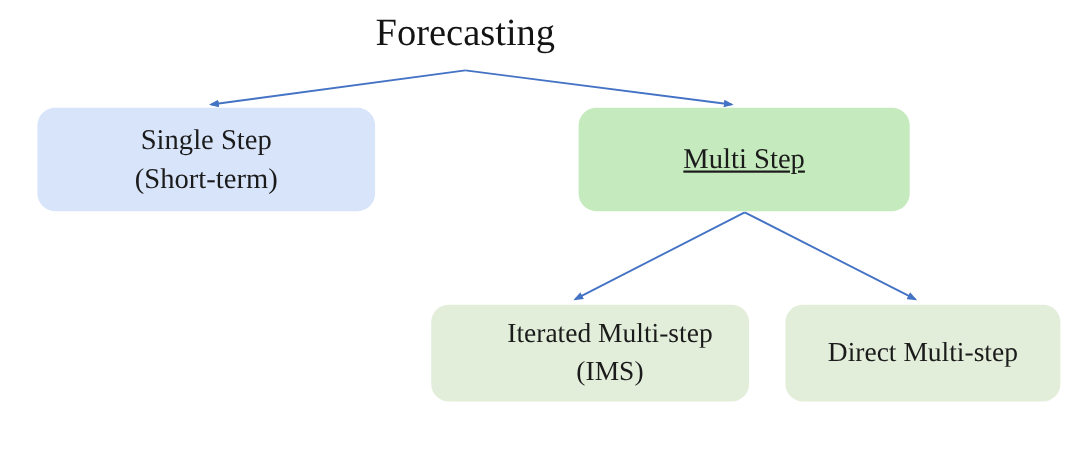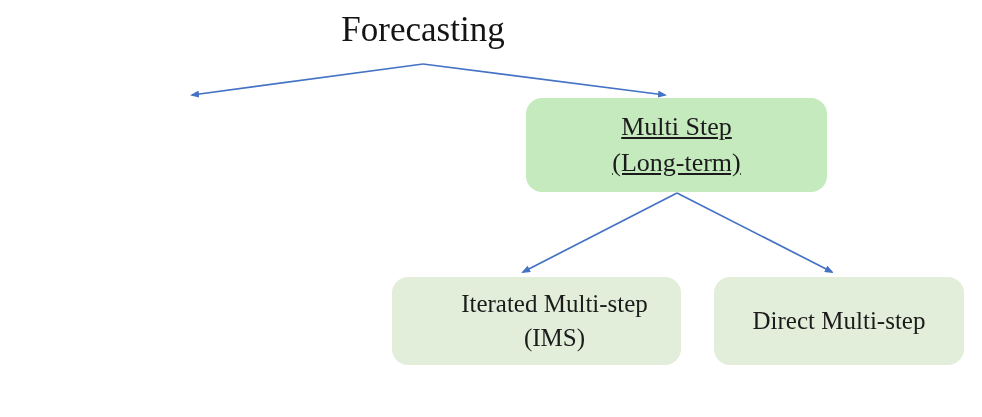--- a/index.html
+++ b/index.html
@@ -65,24 +65,27 @@
       <marker id="arrowhead" markerWidth="9" markerHeight="7" refX="7" refY="3.5" orient="auto" markerUnits="userSpaceOnUse">
         <path d="M0,0 L9,3.5 L0,7 Z" fill="#4472C4"></path>
       </marker>
     </defs>
     <line x1="423" y1="64" x2="192" y2="95" stroke-width="1.7" marker-end="url(#arrowhead)" stroke="#4472C4"></line>
     <line x1="423" y1="64" x2="665" y2="95" stroke-width="1.7" marker-end="url(#arrowhead)" stroke="#4472C4"></line>
     <line x1="677" y1="193" x2="523" y2="272" stroke-width="1.7" marker-end="url(#arrowhead)" stroke="#4472C4"></line>
     <line x1="677" y1="193" x2="832" y2="272" stroke-width="1.7" marker-end="url(#arrowhead)" stroke="#4472C4"></line>
   </svg>
 
+  <div class="node node-single-step" style="background: rgb(216, 228, 250);">
+    <div class="node-line">Single Step</div>
+    <div class="node-line">(Short-term)</div>
+  </div>
 
   <div class="node node-multi-step" style="background: rgb(197, 234, 190); text-decoration: underline;">
     <div class="node-line">Multi Step</div>
-    <div class="node-line">(Long-term)</div>
   </div>
 
   <div class="node node-ims" style="background: rgb(226, 238, 218);">
     <div class="node-line">Iterated Multi-step</div>
     <div class="node-line">(IMS)</div>
   </div>
 
   <div class="node node-dms" style="background: rgb(226, 238, 218); gap: 20px;">
     <div class="node-line">Direct Multi-step</div>
   </div>

